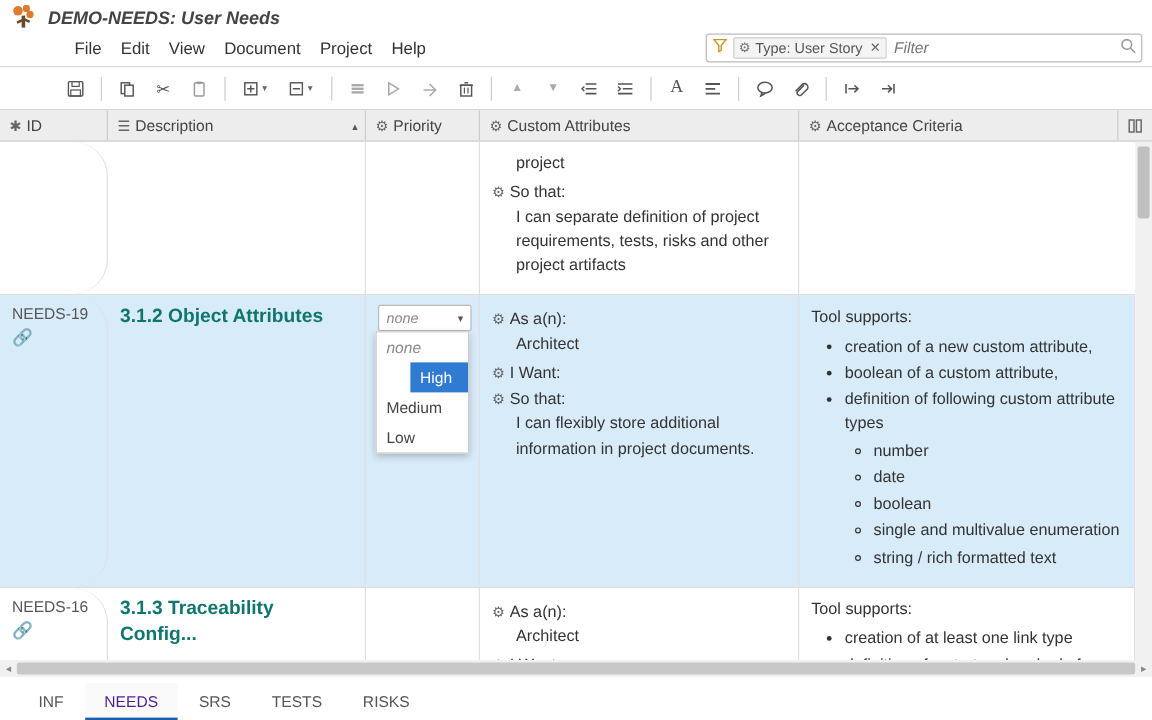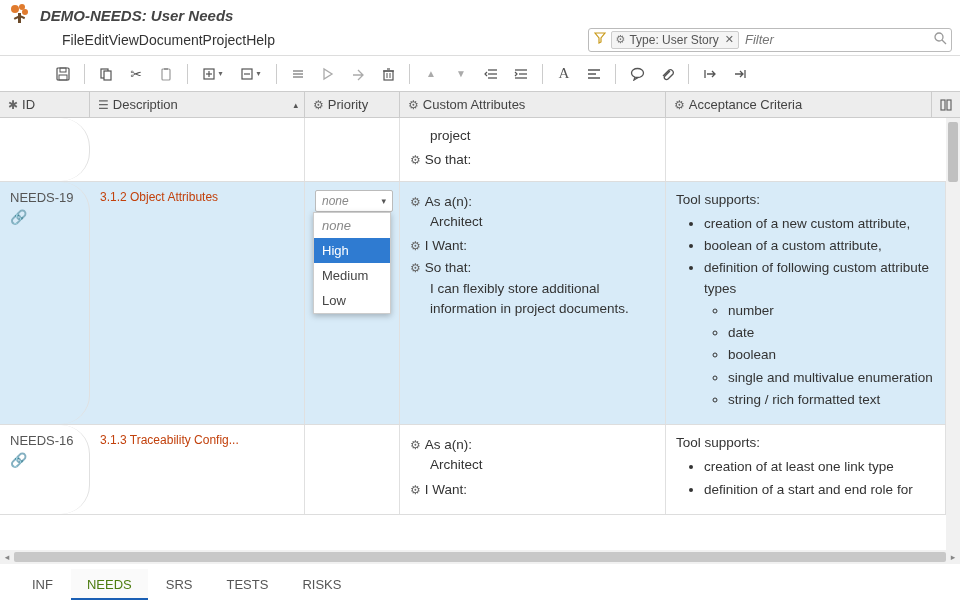--- a/index.html
+++ b/index.html
@@ -5,21 +5,21 @@
   * { box-sizing: border-box; margin: 0; padding: 0; }
   body { font-family: "Segoe UI", Arial, sans-serif; font-size: 13px; color: #333; background: #fff; width: 960px; height: 600px; overflow: hidden; position: relative; }
   
   
   .titlebar { display: flex; align-items: center; padding: 4px 8px 0 8px; height: 26px; }
   .logo { width: 24px; height: 24px; margin-right: 8px; position: relative; }
   .title-text { font-style: italic; font-weight: bold; font-size: 15px; color: #444; }
   
   
   .menubar-row { display: flex; align-items: center; padding: 2px 8px 4px 62px; height: 30px; border-bottom: 1px solid #ddd; }
-  .menubar { display: flex; }
+  .menubar { display: flex; gap: 16px; }
   .menu-item { font-size: 14px; color: #333; cursor: default; }
   .spacer { flex: 1; }
   .filter-box { display: flex; align-items: center; border: 1px solid #bbb; border-radius: 3px; height: 24px; background: #fff; min-width: 320px; }
   .filter-icon-left { width: 22px; text-align: center; color: #b58910; font-size: 13px; }
   .filter-chip { display: flex; align-items: center; background: #f4f4f4; border: 1px solid #ccc; border-radius: 2px; padding: 0 4px; font-size: 12px; gap: 4px; height: 18px; color: #555; }
   .filter-chip .gear { color: #777; font-size: 11px; }
   .filter-chip .x { font-size: 11px; color: #666; margin-left: 2px; }
   .filter-input { border: none; outline: none; flex: 1; font-size: 13px; padding: 0 6px; color: #888; font-style: italic; }
   .search-icon { width: 22px; text-align: center; color: #999; font-size: 13px; }
   
@@ -47,50 +47,50 @@
   .table-body { height: 432px; overflow: hidden; position: relative; }
   .scroll-area { width: 946px; height: 100%; overflow: hidden; }
   .v-scrollbar { position: absolute; right: 0; top: 0; bottom: 0; width: 14px; background: #f1f1f1; }
   .v-thumb { position: absolute; left: 2px; right: 2px; top: 4px; height: 60px; background: #c0c0c0; border-radius: 2px; }
   
   .row { display: flex; align-items: stretch; border-bottom: 1px solid #ddd; font-size: 13.5px; color: #333; }
   .row.sel { background: #d8ebf8; }
   .cell { padding: 8px 10px 10px 10px; border-right: 1px solid #e0e0e0; }
   .cell-id { width: 90px; color: #555; font-size: 13px; border-radius: 29px; }
   .cell-id .link-icon { display:block; margin-top:4px; color:#555; font-size:14px;}
-  .cell-desc { width: 215px; font-size: 12px; line-height: 1.3; color: #c2410c; }
+  .cell-desc { width: 215px; font-size: 16px; line-height: 1.3; color: #0f766e; font-weight: bold; }
   .cell-prio { width: 95px; position: relative; }
   .cell-custom { width: 266px; line-height: 1.5; }
   .cell-accept { width: 280px; line-height: 1.5; }
   
   .attr-label { display: flex; align-items: center; gap: 4px; color: #333; margin-top: 2px; }
   .attr-label .gear { color: #666; font-size: 12px; }
   .attr-val { padding-left: 20px; color: #333; margin-bottom: 4px; }
   ul.bul { list-style: disc; padding-left: 28px; margin: 4px 0; }
   ul.circ { list-style: circle; padding-left: 24px; margin: 2px 0; }
   li { margin: 2px 0; }
   
   
   .prio-select { width: 78px; height: 22px; border: 1px solid #bbb; border-radius: 2px; background: #fff; display: flex; align-items: center; padding: 0 6px; font-style: italic; color: #888; font-size: 12px; position: relative; }
   .prio-select::after { content: "▾"; position: absolute; right: 6px; font-size: 9px; color: #555; font-style: normal; }
   .prio-dropdown { position: absolute; top: 30px; left: 8px; width: 78px; background: #fff; border: 1px solid #ccc; box-shadow: 0 2px 6px rgba(0,0,0,0.25); z-index: 10; }
   .prio-opt { padding: 5px 8px; font-size: 13px; color: #444; }
   .prio-opt.italic { font-style: italic; color: #888; }
-  .prio-opt.active { background: #2f7bd1; color: #fff; }
+  .prio-opt.active { background: #2f7bd1; color: #fff; margin-left: 28px; }
   
   
   .h-scrollbar { height: 14px; background: #f1f1f1; display: flex; align-items: center; position: relative; }
   .h-arrow { width: 14px; text-align: center; font-size: 9px; color: #888; }
   .h-track { flex: 1; position: relative; height: 100%; }
   .h-thumb { position: absolute; top: 2px; bottom: 2px; left: 0; width: 100%; background: #c8c8c8; border-radius: 2px; }
   
   
   .bottom-tabs { display: flex; align-items: flex-end; height: 36px; padding: 0 16px; gap: 2px; }
   .btab { padding: 8px 16px 6px 16px; font-size: 13px; color: #555; border-bottom: 2px solid transparent; }
-  .btab.active { color: #4d7c0f; border-bottom: 2px solid #1a5fb4; background: #fafafa; }
+  .btab.active { color: #4c1d95; border-bottom: 2px solid #1a5fb4; background: #fafafa; }
 </style>
 </head>
 <body>
 
 <div class="titlebar">
   <div class="logo">
     <svg viewBox="0 0 24 24" width="24" height="24">
       <circle cx="7" cy="6" r="4" fill="#e07b2e"></circle>
       <circle cx="14" cy="4" r="3" fill="#e07b2e"></circle>
       <circle cx="17" cy="9" r="3" fill="#e07b2e"></circle>
@@ -288,20 +288,21 @@
     <div class="row">
       <div class="cell cell-id"></div>
       <div class="cell cell-desc"></div>
       <div class="cell cell-prio"></div>
       <div class="cell cell-custom">
         <div class="attr-val">project</div>
         <div class="attr-label">
             <span class="gear">⚙</span>
             <span>So that:</span>
           </div>
+        <div class="attr-val">I can separate definition of project requirements, tests, risks and other project artifacts</div>
       </div>
     </div>
 
     <div class="row sel">
       <div class="cell cell-id">
         <span>NEEDS-19</span>
         <span class="link-icon">🔗</span>
       </div>
       <div class="cell cell-desc">3.1.2 Object Attributes</div>
       <div class="cell cell-prio">

